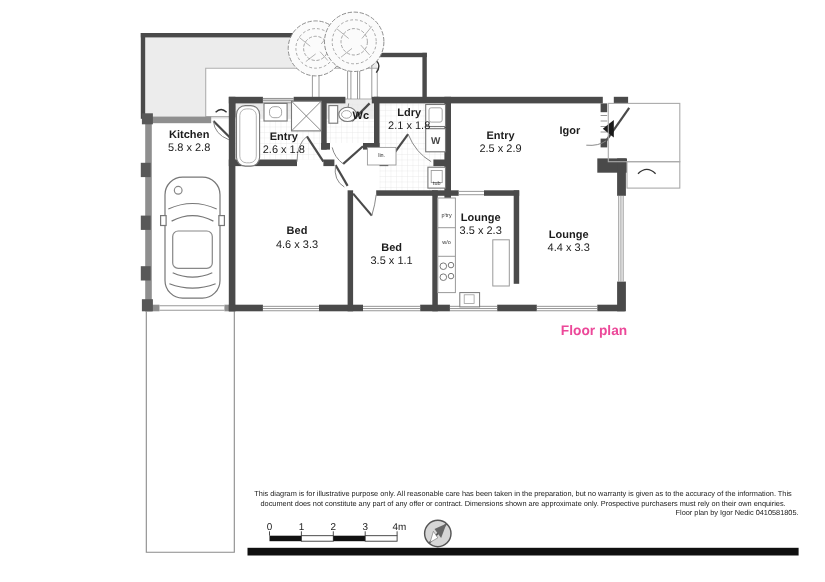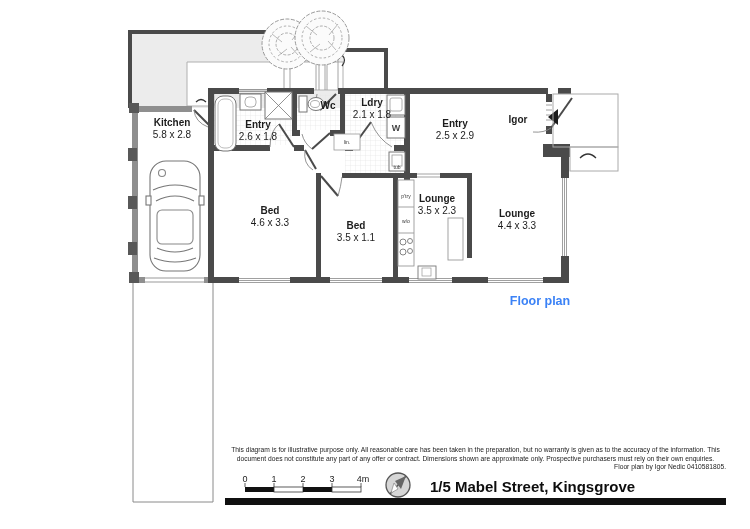--- a/index.html
+++ b/index.html
@@ -4,21 +4,21 @@
 <style>
   html,body{margin:0;padding:0;background:#fff;}
   #canvas{position:relative;width:750px;height:529px;background:#fff;overflow:hidden;
           font-family:"Liberation Sans",sans-serif;color:#1c1c1c;}
   #plan-svg{position:absolute;left:0;top:0;}
   .room-label{position:absolute;transform:translate(-50%,-50%);text-align:center;white-space:nowrap;line-height:12px;}
   .room-name{font-size:10px;font-weight:bold;color:#1c1c1c;}
   .room-dims{font-size:10px;font-weight:normal;color:#1c1c1c;}
   .tiny-label{position:absolute;transform:translate(-50%,-50%);font-size:5px;color:#333;white-space:nowrap;}
   .washer-label{position:absolute;transform:translate(-50%,-50%);font-size:9px;font-weight:bold;color:#444;}
-  .caption{position:absolute;transform:translate(-50%,-50%);font-size:12.5px;font-weight:bold;color:#3b82f6;white-space:nowrap;}
+  .caption{position:absolute;transform:translate(-50%,-50%);font-size:12.5px;font-weight:bold;color:#ec4899;white-space:nowrap;}
   .scale-num{position:absolute;transform:translate(-50%,0);font-size:9px;color:#222;}
   .address{position:absolute;font-size:15px;font-weight:bold;color:#0d0d0d;white-space:nowrap;}
   .disclaimer{position:absolute;left:225px;top:446px;width:501px;font-size:6.7px;line-height:8.6px;
               color:#222;text-align:center;}
   .disclaimer .last{text-align:right;}
   .black-bar{position:absolute;left:225px;top:498px;width:501px;height:7px;background:#101010;}
 </style>
 </head>
 <body>
 
@@ -311,21 +311,20 @@
   <div class="washer-label" style="left:396px;top:128px">W</div>
 
   <div class="caption" style="left:540px;top:301px">Floor plan</div>
 
   <div class="scale-num" style="left:245px;top:474px">0</div>
   <div class="scale-num" style="left:274px;top:474px">1</div>
   <div class="scale-num" style="left:303px;top:474px">2</div>
   <div class="scale-num" style="left:332px;top:474px">3</div>
   <div class="scale-num" style="left:363px;top:474px">4m</div>
 
-  <div class="address" style="left:430px;top:478px">1/5 Mabel Street, Kingsgrove</div>
 
   <div class="disclaimer">
     <div>This diagram is for illustrative purpose only. All reasonable care has been taken in the preparation, but no warranty is given as to the accuracy of the information. This</div>
     <div>document does not constitute any part of any offer or contract. Dimensions shown are approximate only. Prospective purchasers must rely on their own enquiries.</div>
     <div class="last">Floor plan by Igor Nedic 0410581805.</div>
   </div>
 
   <div class="black-bar"></div>
 
 </div>

